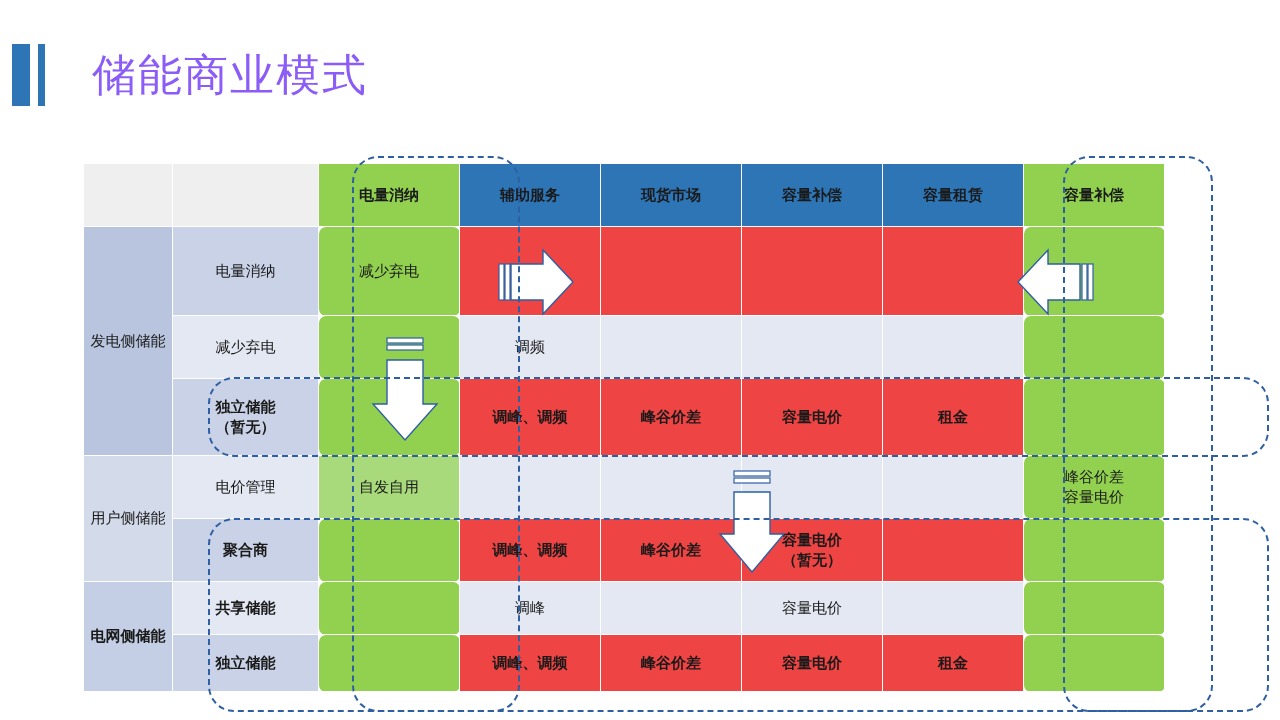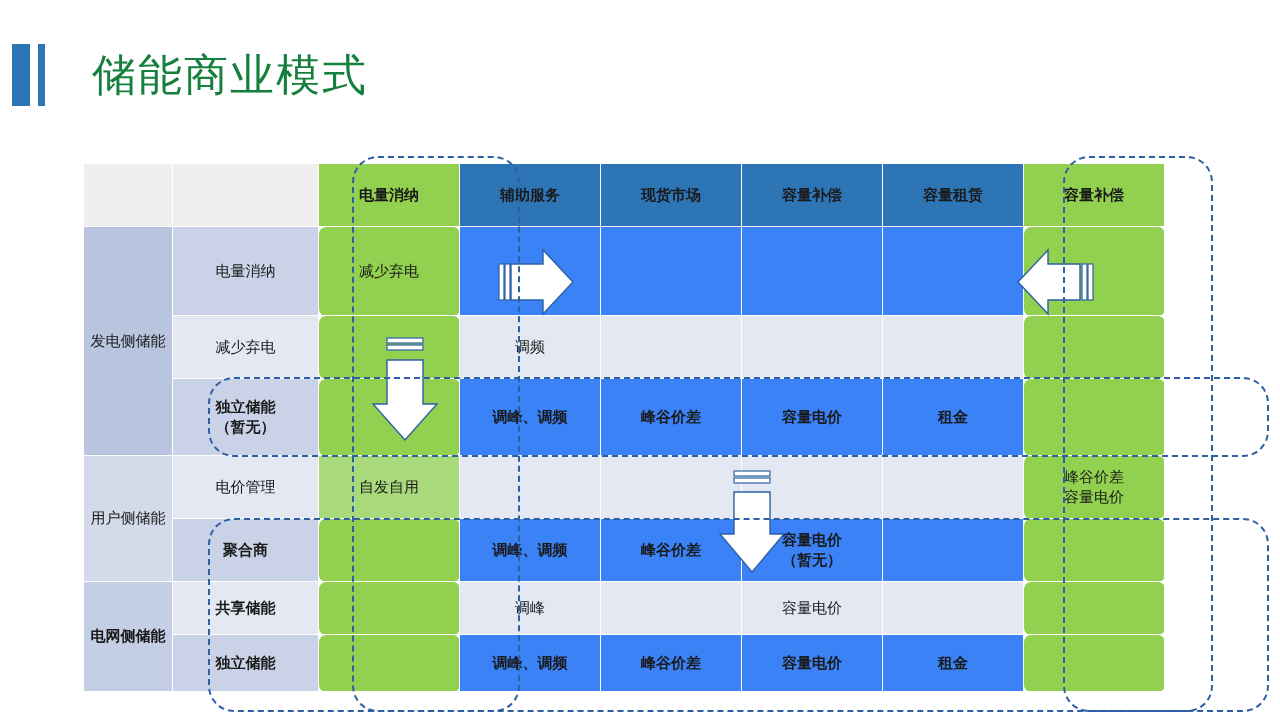--- a/index.html
+++ b/index.html
@@ -37,21 +37,21 @@
     top: 0px;
     width: 7px;
     height: 62px;
     background: #2E75B6;
   }
   #page-title {
     position: absolute;
     left: 92px;
     top: -4px;
     font-size: 44px;
-    color: #15803d;
+    color: #8b5cf6;
     letter-spacing: 2px;
     line-height: 70px;
     white-space: nowrap;
   }
 
   
   #matrix {
     position: absolute;
     left: 83px;
     top: 163px;
@@ -80,21 +80,21 @@
 
   .rowlbl-1 { background: #C9D2E6; }
   .rowlbl-2 { background: #E3E8F2; }
   .rowlbl-3 { background: #C9D2E6; }
   .rowlbl-4 { background: #E3E8F2; }
   .rowlbl-5 { background: #C9D2E6; }
   .rowlbl-6 { background: #E3E8F2; }
   .rowlbl-7 { background: #C9D2E6; }
 
   .cell-lt { background: #E3E8F2; }
-  .cell-dk { background: #3b82f6; margin-left: 44px; }
+  .cell-dk { background: #ef4444; margin-left: 44px; }
   .cell-green { background: #92D14F; border-radius: 7px; }
   .cell-green-lt { background: #A8D97A; }
 
   .b { font-weight: bold; }
   .two-line { line-height: 20px; }
 
   
   .arrow { position: absolute; pointer-events: none; }
 
   

